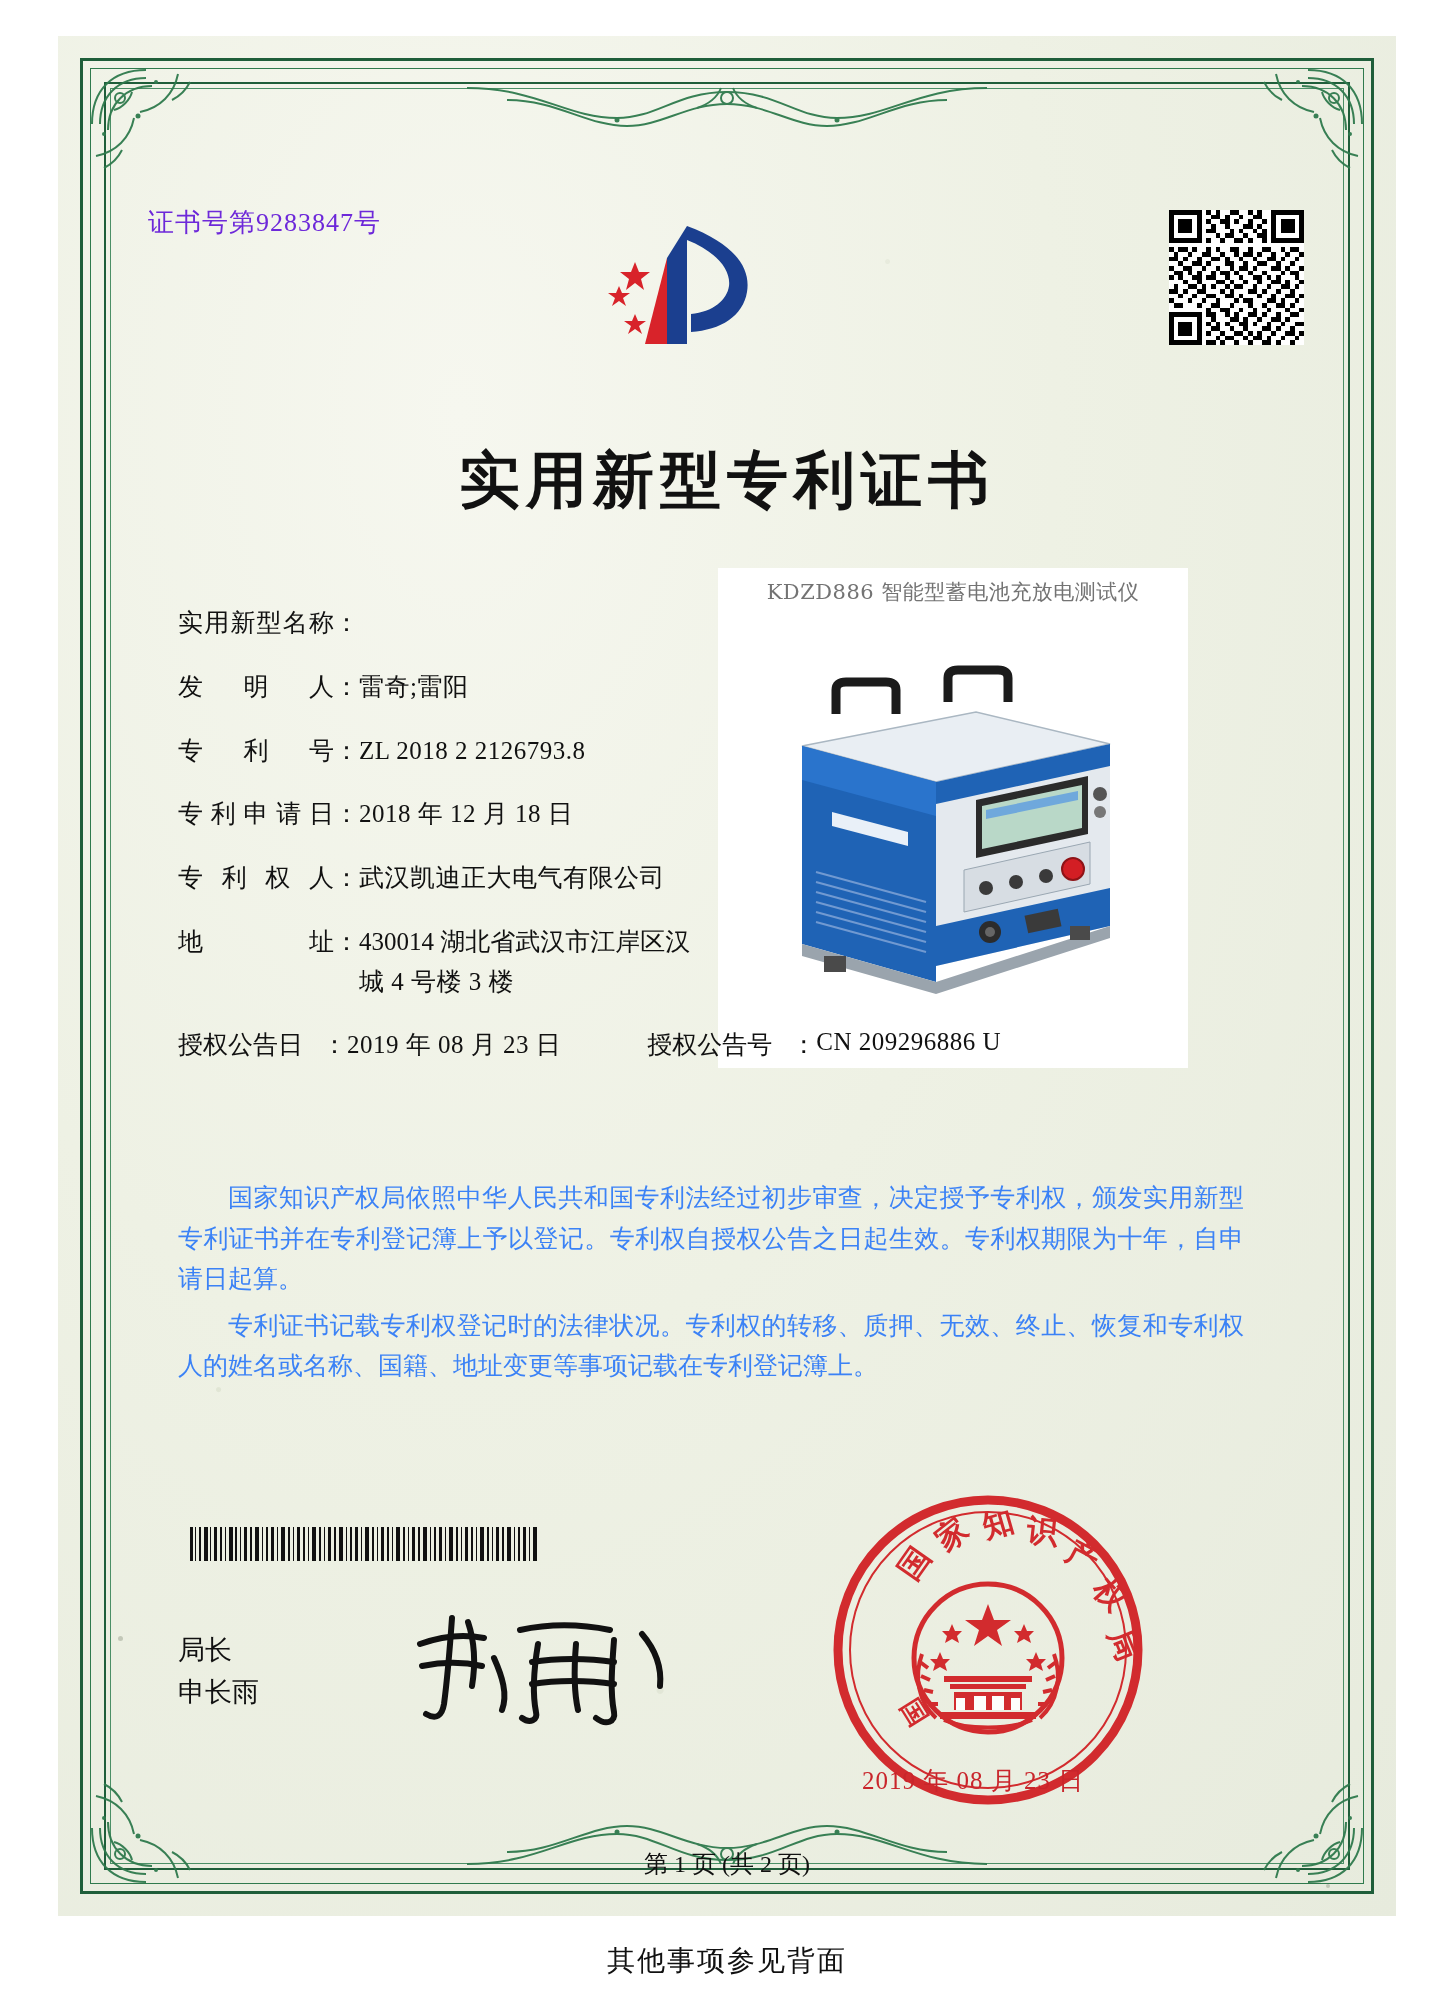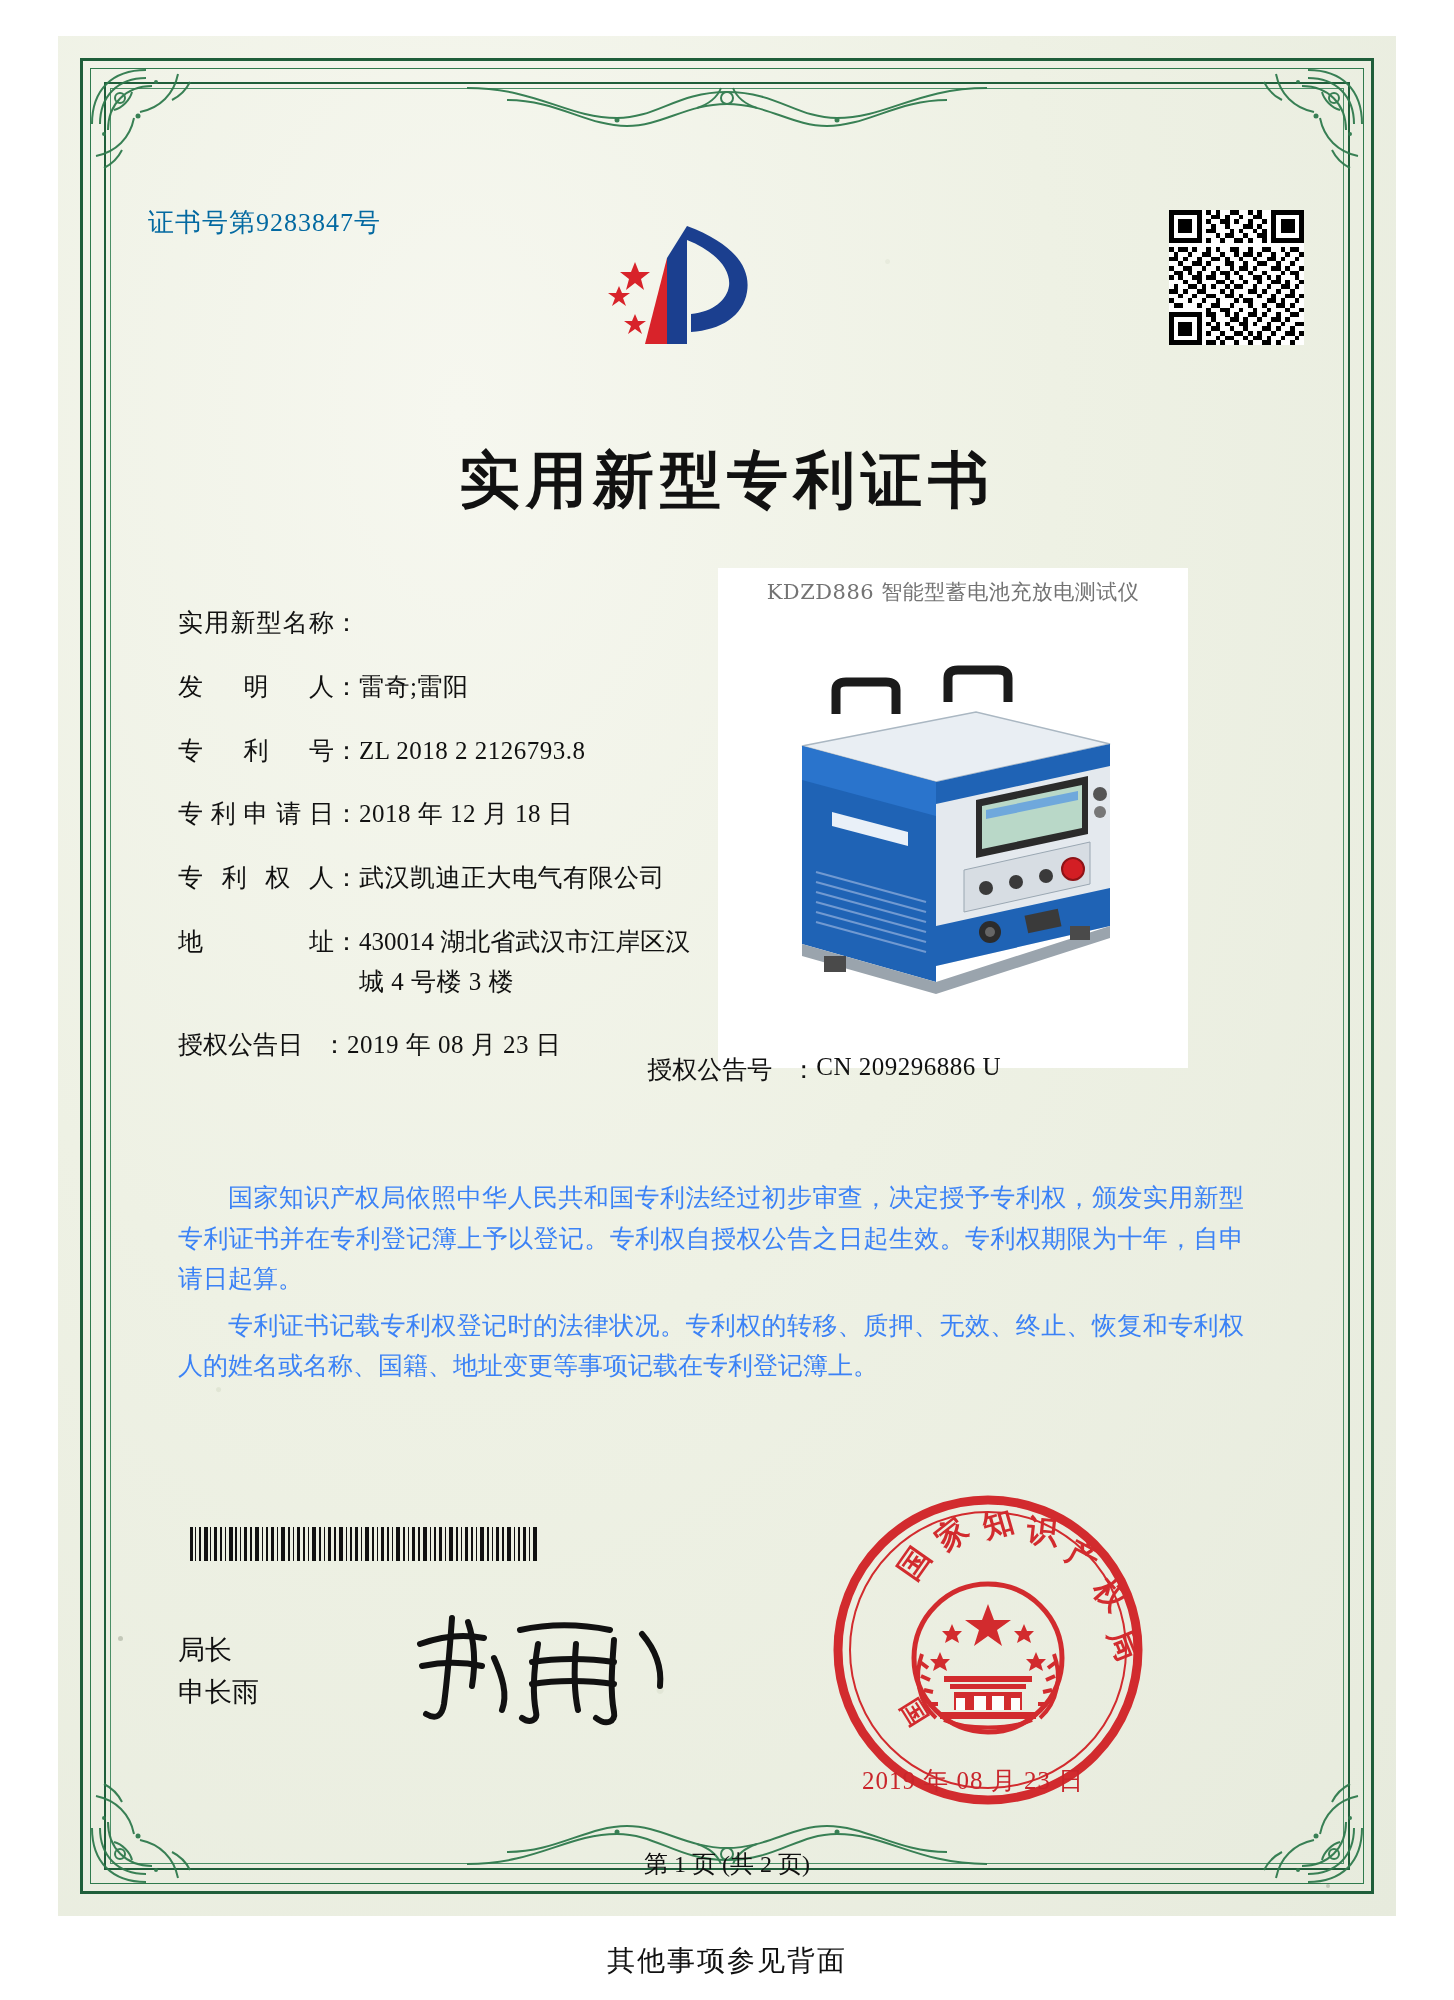--- a/index.html
+++ b/index.html
@@ -106,21 +106,21 @@
     left: 0; top: 0; right: 0; bottom: 0;
   }
 
   .cert-no {
     position: absolute;
     left: 148px;
     top: 205px;
     font-family: "Liberation Serif", serif;
     font-size: 26px;
     letter-spacing: 1px;
-    color: #0369a1;
+    color: #6d28d9;
   }
 
   .emblem {
     position: absolute;
     left: 595px;
     top: 210px;
     width: 185px;
     height: 150px;
   }
 
@@ -182,21 +182,20 @@
 
   .pub-row {
     display: flex;
     align-items: flex-start;
     margin-bottom: 14px;
   }
   .pub-left { display: flex; }
   .pub-right {
     margin-left: 86px;
     display: flex;
-    margin-top: 25px;
   }
   .pub-right .field-label { width: 144px; flex: 0 0 144px; }
 
   
   .photo {
     position: absolute;
     left: 718px;
     top: 568px;
     width: 470px;
     height: 500px;

